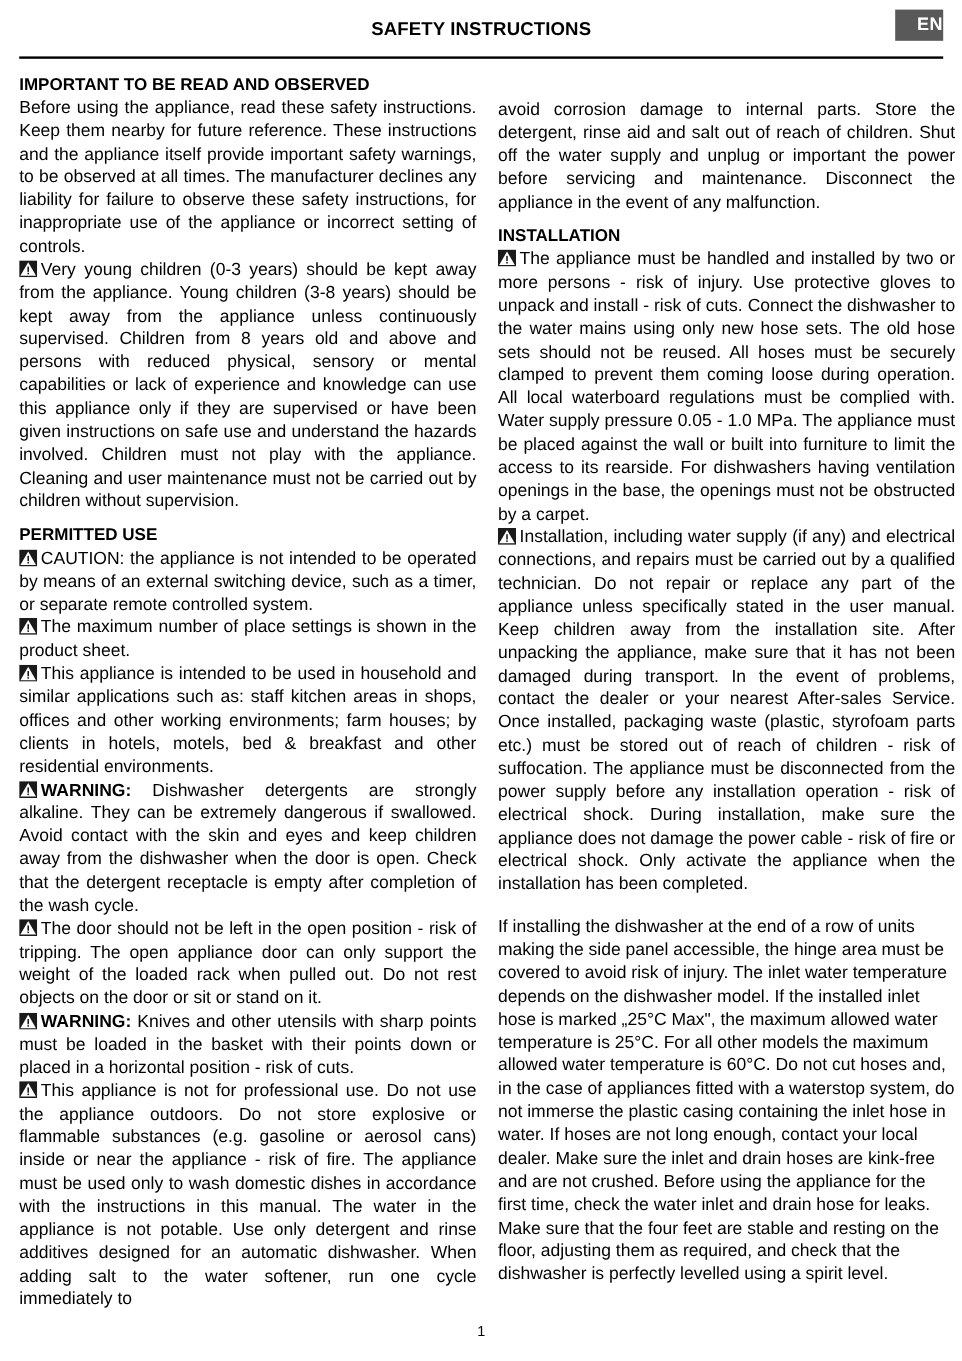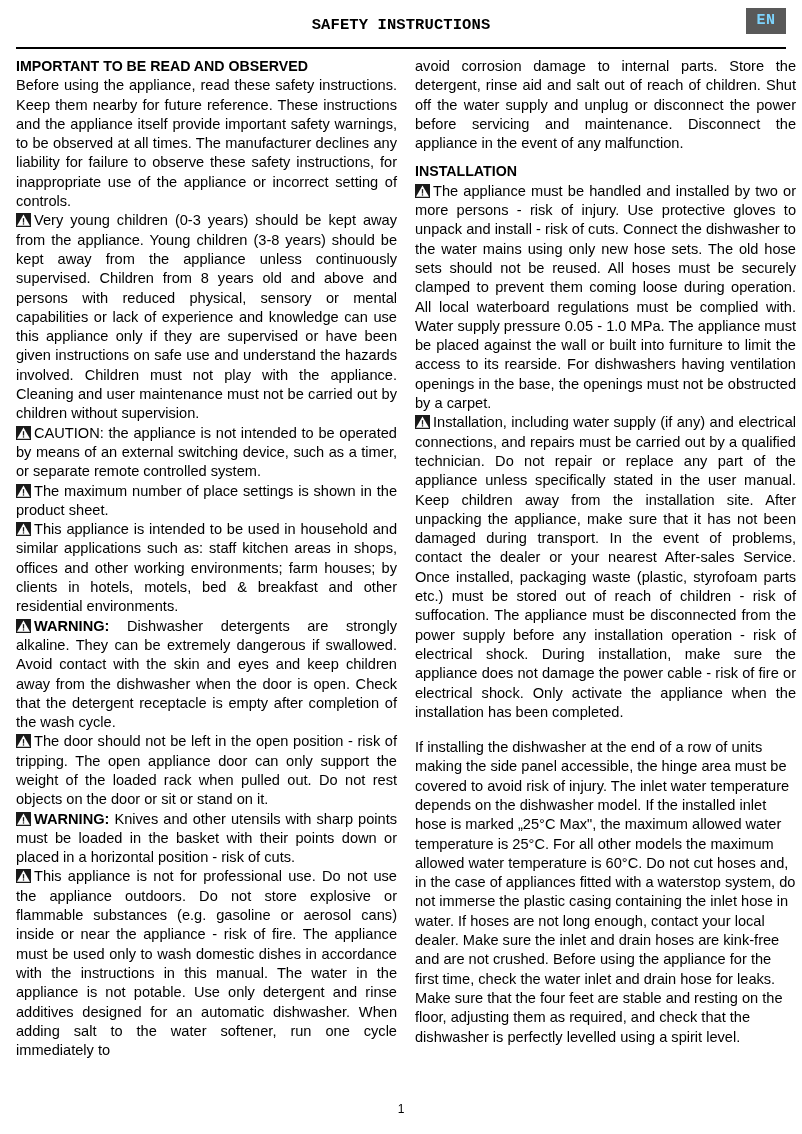--- a/index.html
+++ b/index.html
@@ -21,45 +21,44 @@
     height: 1134px;
     box-sizing: border-box;
     padding: 0 16px;
     position: relative;
   }
 
   
   .header {
     position: relative;
     height: 40px;
-    font-family: Liberation Mono, monospace;
   }
   .header-title {
     position: absolute;
     left: 0;
     right: 0;
     top: 25px;
     transform: translateY(-50%);
     text-align: center;
     font-size: 15.5px;
     font-weight: bold;
     letter-spacing: 0.1px;
   }
   .lang-badge {
     position: absolute;
     right: 0;
     top: 8px;
     width: 40px;
     height: 26px;
     background: #595959;
-    color: #7dd3fc;
+    color: #ffffff;
     font-size: 15px;
     font-weight: bold;
     line-height: 26px;
-    text-align: center;
+    text-align: right;
     letter-spacing: 0.5px;
     box-sizing: border-box;
   }
   .header-rule {
     position: absolute;
     left: 0;
     right: 0;
     top: 47px;
     height: 2px;
     background: #000000;
@@ -67,20 +66,21 @@
 
   
   .columns {
     position: absolute;
     top: 57px;
     left: 16px;
     right: 16px;
     bottom: 36px;
     display: flex;
     gap: 18px;
+    align-items: center;
   }
   .col {
     width: 381px;
     flex: 0 0 381px;
   }
 
   
   .sec-title {
     font-size: 14.2px;
     font-weight: bold;
@@ -148,20 +148,21 @@
         <span class="warn">
           <svg width="15" height="14" viewBox="0 0 15 14" xmlns="http://www.w3.org/2000/svg">
             <rect x="0" y="0" width="15" height="14" fill="#1a1a1a"></rect>
             <polygon points="7.5,1.6 14,12.8 1,12.8" fill="#ffffff"></polygon>
             <rect x="6.85" y="5.2" width="1.3" height="4.4" fill="#1a1a1a"></rect>
             <rect x="6.85" y="10.3" width="1.3" height="1.3" fill="#1a1a1a"></rect>
           </svg>
         </span><span>Very young children (0-3 years) should be kept away from the appliance. Young children (3-8 years) should be kept away from the appliance unless continuously supervised. Children from 8 years old and above and persons with reduced physical, sensory or mental capabilities or lack of experience and knowledge can use this appliance only if they are supervised or have been given instructions on safe use and understand the hazards involved. Children must not play with the appliance. Cleaning and user maintenance must not be carried out by children without supervision.</span>
       </div>
 
+      <div class="sec-title spaced">PERMITTED USE</div>
 
       <div class="para">
         <span class="warn">
           <svg width="15" height="14" viewBox="0 0 15 14" xmlns="http://www.w3.org/2000/svg">
             <rect x="0" y="0" width="15" height="14" fill="#1a1a1a"></rect>
             <polygon points="7.5,1.6 14,12.8 1,12.8" fill="#ffffff"></polygon>
             <rect x="6.85" y="5.2" width="1.3" height="4.4" fill="#1a1a1a"></rect>
             <rect x="6.85" y="10.3" width="1.3" height="1.3" fill="#1a1a1a"></rect>
           </svg>
         </span><span>CAUTION: the appliance is not intended to be operated by means of an external switching device, such as a timer, or separate remote controlled system.</span>
@@ -230,21 +231,21 @@
             <rect x="6.85" y="5.2" width="1.3" height="4.4" fill="#1a1a1a"></rect>
             <rect x="6.85" y="10.3" width="1.3" height="1.3" fill="#1a1a1a"></rect>
           </svg>
         </span><span>This appliance is not for professional use. Do not use the appliance outdoors. Do not store explosive or flammable substances (e.g. gasoline or aerosol cans) inside or near the appliance - risk of fire. The appliance must be used only to wash domestic dishes in accordance with the instructions in this manual. The water in the appliance is not potable. Use only detergent and rinse additives designed for an automatic dishwasher. When adding salt to the water softener, run one cycle immediately to</span>
       </div>
 
     </div>
 
     <div class="col">
 
-      <div class="para">avoid corrosion damage to internal parts. Store the detergent, rinse aid and salt out of reach of children. Shut off the water supply and unplug or disconnect the power before servicing and maintenance. Disconnect the appliance in the event of any malfunction.</div>
+      <div class="para">avoid corrosion damage to internal parts. Store the detergent, rinse aid and salt out of reach of children. Shut off the water supply and unplug or important the power before servicing and maintenance. Disconnect the appliance in the event of any malfunction.</div>
 
       <div class="sec-title spaced">INSTALLATION</div>
 
       <div class="para">
         <span class="warn">
           <svg width="15" height="14" viewBox="0 0 15 14" xmlns="http://www.w3.org/2000/svg">
             <rect x="0" y="0" width="15" height="14" fill="#1a1a1a"></rect>
             <polygon points="7.5,1.6 14,12.8 1,12.8" fill="#ffffff"></polygon>
             <rect x="6.85" y="5.2" width="1.3" height="4.4" fill="#1a1a1a"></rect>
             <rect x="6.85" y="10.3" width="1.3" height="1.3" fill="#1a1a1a"></rect>

